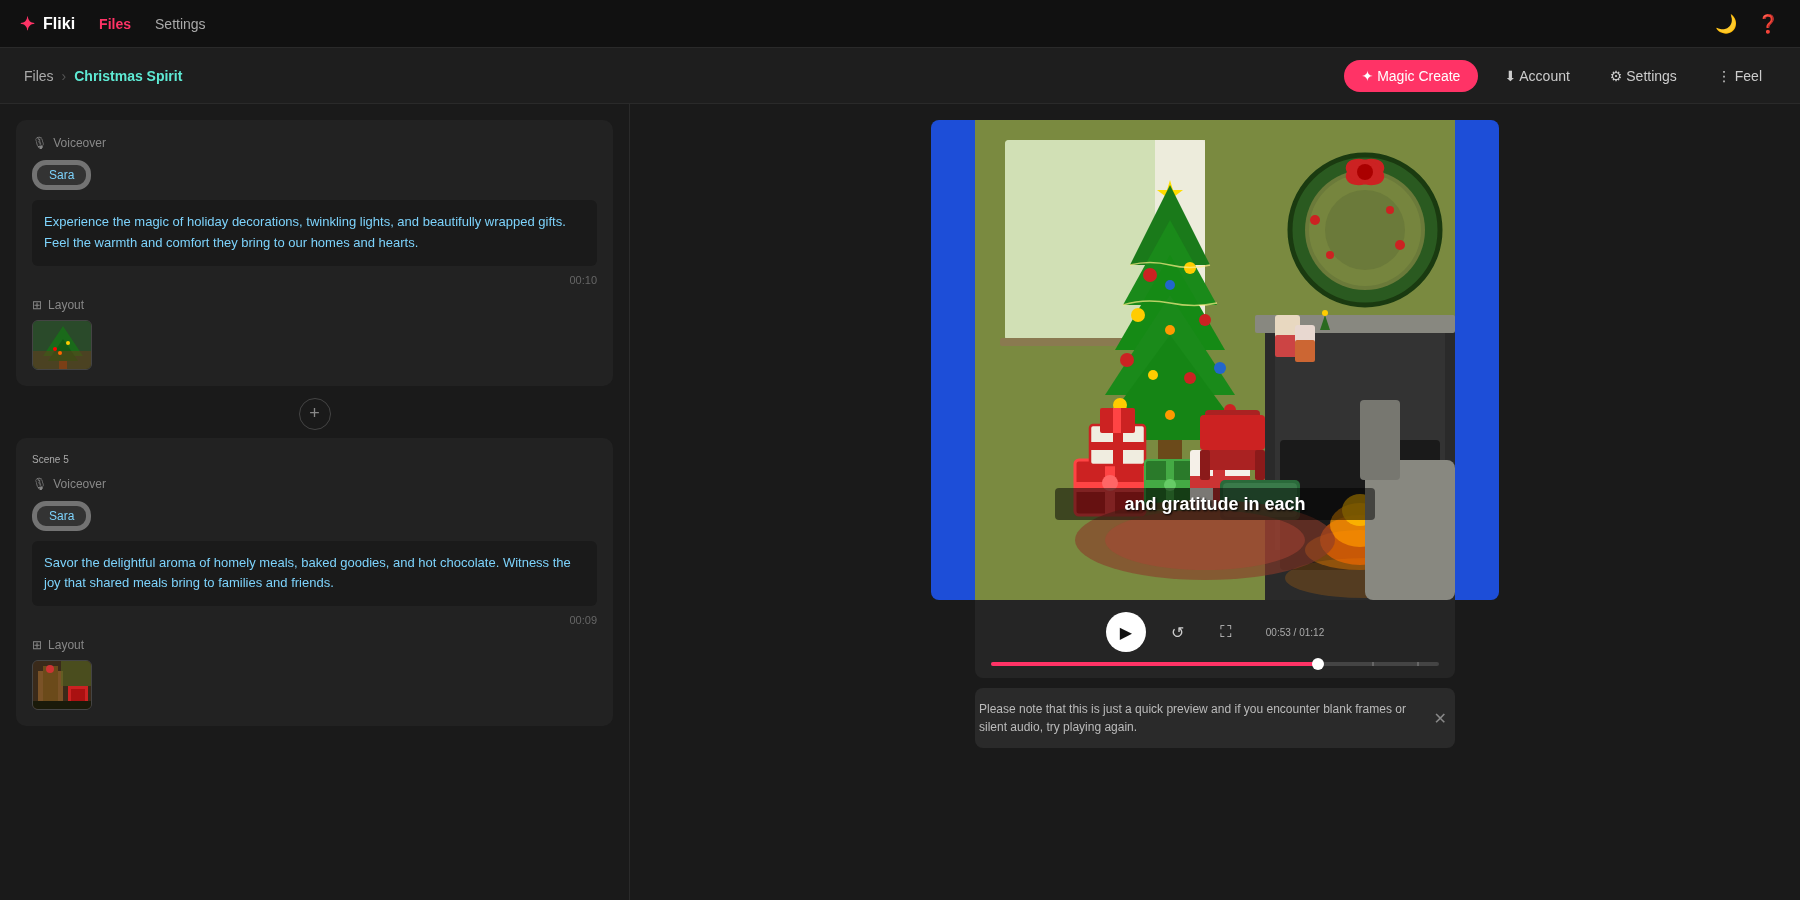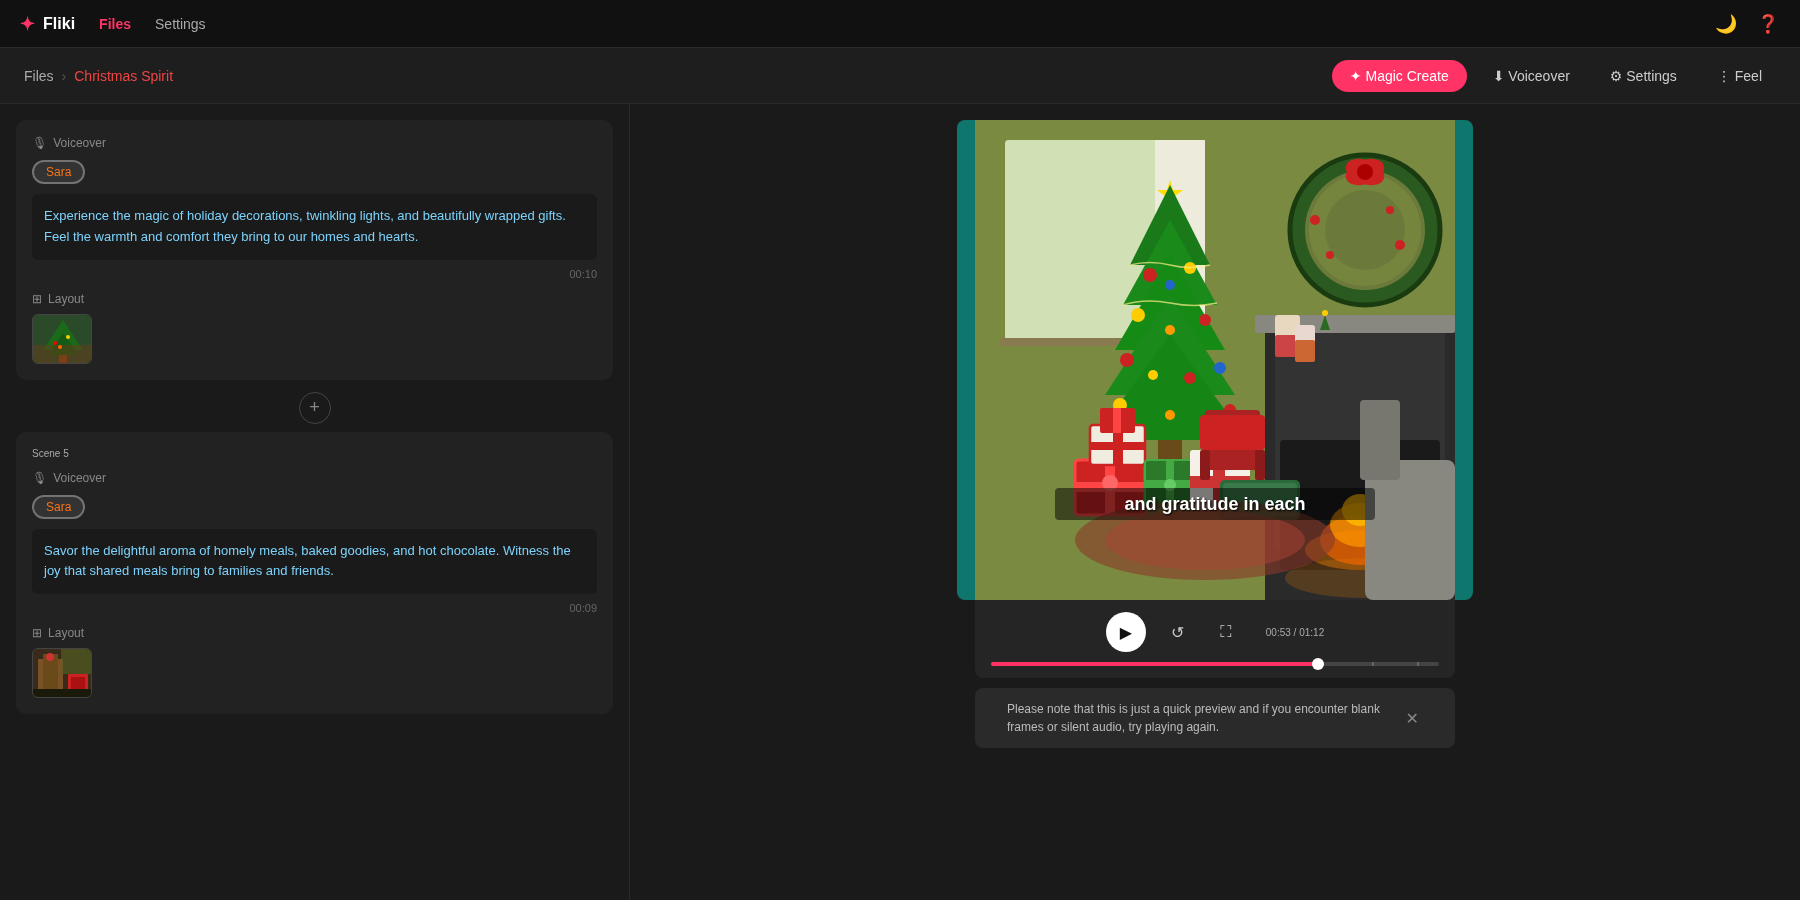--- a/index.html
+++ b/index.html
@@ -67,21 +67,21 @@
       gap: 12px;
     }
     .breadcrumb {
       display: flex;
       align-items: center;
       gap: 8px;
       font-size: 14px;
       color: #aaa;
     }
     .breadcrumb .sep { color: #555; }
-    .breadcrumb .current { color: #ef4444; font-weight: 400; }
+    .breadcrumb .current { color: #5eead4; font-weight: 700; }
     .sub-header-actions {
       margin-left: auto;
       display: flex;
       align-items: center;
       gap: 12px;
     }
     .btn-magic {
       background: #ff3366;
       color: #ffffff;
       border: none;
@@ -140,25 +140,25 @@
       display: flex;
       align-items: center;
       gap: 6px;
       font-size: 12px;
       color: #888;
       margin-bottom: 10px;
     }
     .speaker-badge {
       display: inline-block;
       background: #333;
-      border: 2px solid #737373;
+      border: 5px solid #737373;
       border-radius: 14px;
       padding: 3px 12px;
       font-size: 12px;
-      color: #f97316;
+      color: #7dd3fc;
       margin-bottom: 10px;
     }
     .scene-text {
       font-size: 13px;
       color: #7dd3fc;
       line-height: 1.6;
       padding: 12px;
       background: #1a1a1a;
       border-radius: 6px;
     }
@@ -218,23 +218,23 @@
       display: flex;
       flex-direction: column;
       align-items: center;
       justify-content: flex-start;
       padding: 16px;
       background: #1a1a1a;
       position: relative;
     }
 
     .video-preview {
-      width: 516px;
+      width: 568px;
       height: 480px;
-      background: #0f766e;
+      background: #1d4ed8;
       border-radius: 8px;
       overflow: hidden;
       position: relative;
       margin-top: 0;
     }
 
     
     .video-controls {
       width: 480px;
       background: #252525;
@@ -318,21 +318,21 @@
       bottom: 0;
       width: 2px;
       background: #666;
     }
 
     
     .toast-bar {
       width: 480px;
       background: #2a2a2a;
       border-radius: 8px;
-      padding: 12px 32px;
+      padding: 12px 4px;
       margin-top: 10px;
       display: flex;
       align-items: center;
       justify-content: space-between;
       font-size: 12px;
       color: #bbb;
       line-height: 1.5;
     }
     .toast-close {
       color: #888;
@@ -379,21 +379,21 @@
 </nav>
 
 <div class="sub-header">
   <div class="breadcrumb">
     <span>Files</span>
     <span class="sep">›</span>
     <span class="current">Christmas Spirit</span>
   </div>
   <div class="sub-header-actions">
     <button class="btn-magic">✦ Magic Create</button>
-    <button class="btn-action">⬇ Voiceover</button>
+    <button class="btn-action">⬇ Account</button>
     <button class="btn-action">⚙ Settings</button>
     <button class="btn-action">⋮ Feel</button>
   </div>
 </div>
 
 <div class="main-layout">
 
   <div class="scenes-panel">
 
     <div class="scene-card">

